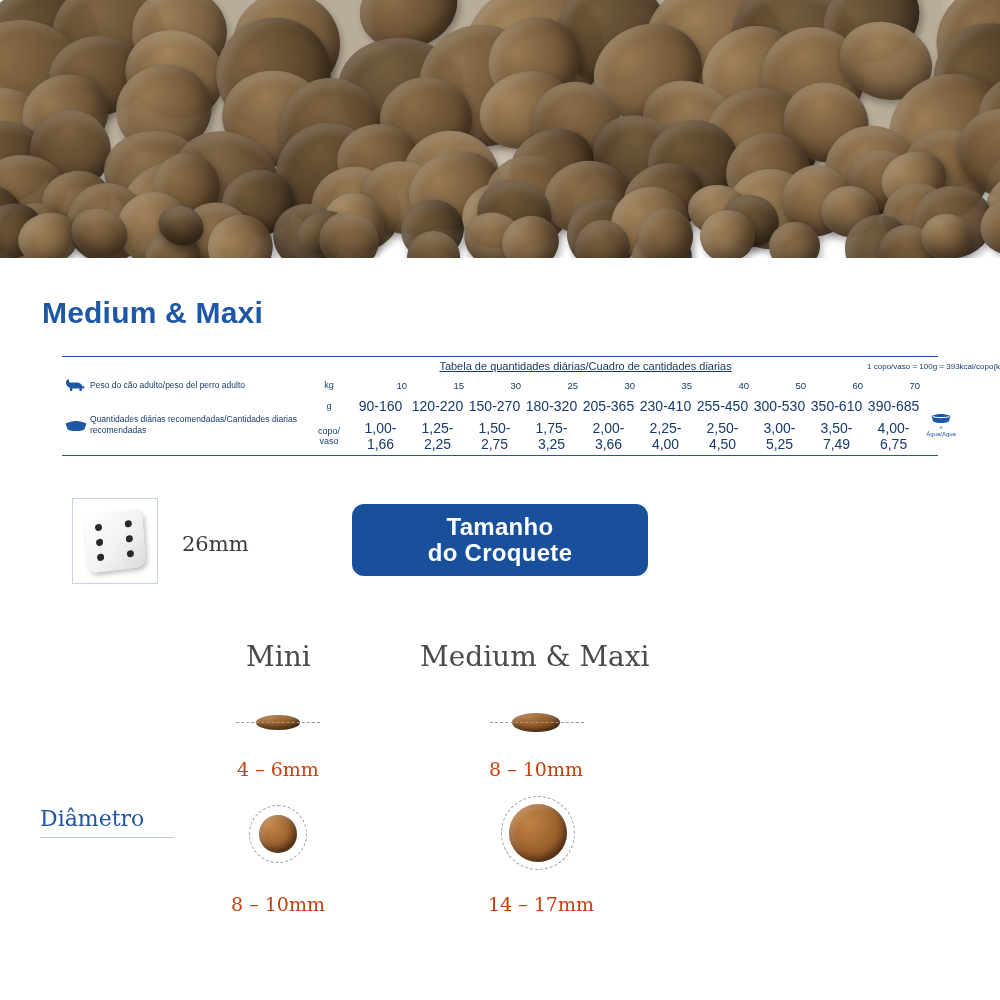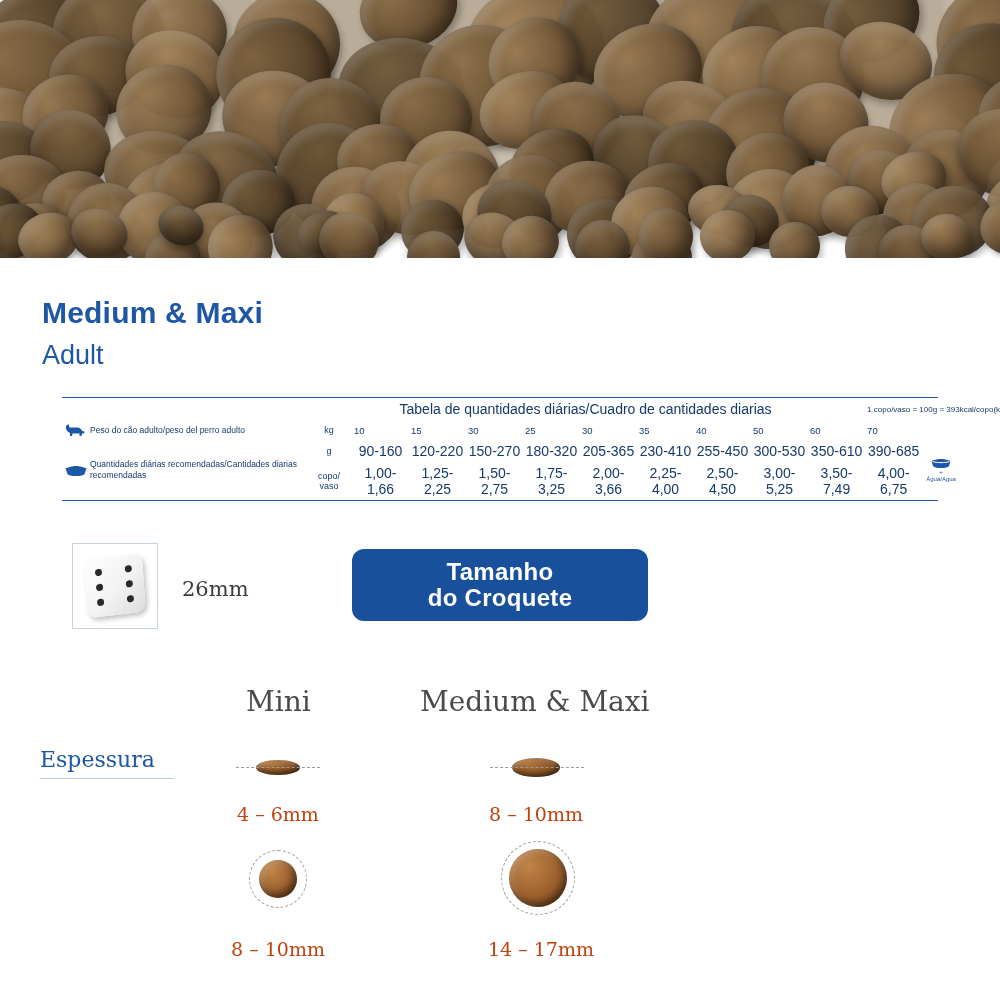--- a/index.html
+++ b/index.html
@@ -82,21 +82,22 @@
   }
   table.feed td, table.feed th {
     border: 0;
     padding: 3px 2px;
     font-weight: normal;
     vertical-align: middle;
   }
   .cap-row td { padding-top: 5px; padding-bottom: 4px; }
   .cap-center {
     text-align: center;
-    font-size: 14px;
+    font-size: 11px;
+    text-decoration: underline;
   }
   .cap-right {
     text-align: center;
     font-size: 8px;
     border-left: 1px solid #9db7d6;
   }
   .rowline td { border-top: 1px solid #9db7d6; }
   .lbl {
     text-align: left;
     padding-left: 8px;
@@ -104,21 +105,21 @@
     line-height: 1.25;
   }
   .unit {
     text-align: center;
     font-weight: bold;
     font-size: 9px;
     border-left: 1px solid #9db7d6;
     border-right: 1px solid #9db7d6;
   }
   .hdrnum {
-    text-align: left;
+    text-align: right;
     font-weight: bold;
     font-size: 9.5px;
   }
   .num { text-align: center; font-size: 14px; }
   .wcell {
     text-align: center;
     border-left: 1px solid #9db7d6;
     font-size: 6px;
     line-height: 1.1;
     color: #1d57a5;
@@ -340,21 +341,20 @@
       <div class="kib" style="width: 51.1432px; height: 45.8665px; left: 921.003px; top: 213.825px; background: radial-gradient(circle at 36% 30%, rgb(154, 124, 85) 0%, rgb(116, 89, 58) 52%, rgb(78, 58, 37) 100%); transform: rotate(4.7deg); opacity: 0.99; z-index: 7;"></div>
       <div class="kib" style="width: 55.4536px; height: 45.4929px; left: 1006.12px; top: 223.982px; background: radial-gradient(circle at 36% 30%, rgb(140, 111, 74) 0%, rgb(106, 81, 52) 52%, rgb(72, 52, 33) 100%); transform: rotate(-21.7deg); opacity: 0.95; z-index: 7;"></div>
     </div>
   <div class="hero-left-fade"></div>
   <div class="hero-right-fade"></div>
   <div class="hero-fade"></div>
 </div>
 
 <div class="titles">
   <h1 class="title-main">Medium &amp; Maxi</h1>
-  <div class="title-sub">Adult</div>
 </div>
 
 <div class="table-wrap">
   <table class="feed">
     <colgroup>
       <col style="width:26px">
       <col style="width:218px">
       <col style="width:46px">
       <col style="width:57px">
         <col style="width:57px">
@@ -463,30 +463,30 @@
   <div class="banner">
     <div class="l1">Tamanho</div>
     <div class="l2">do Croquete</div>
   </div>
 </div>
 
 <div class="compare">
   <div class="col-head mini">Mini</div>
   <div class="col-head medium">Medium &amp; Maxi</div>
 
-  <div class="row-label esp">Espessura</div>
 
   <div class="thick-kibble" style="left:256px; top:75px; width:44px; height:15px;"></div>
   <div class="dash-h" style="left:236px; top:82px; width:84px;"></div>
   <div class="meas" style="left:218px; top:118px; width:120px;">4 – 6mm</div>
 
   <div class="thick-kibble" style="left:512px; top:73px; width:48px; height:19px;"></div>
   <div class="dash-h" style="left:490px; top:82px; width:94px;"></div>
   <div class="meas" style="left:476px; top:118px; width:120px;">8 – 10mm</div>
 
+  <div class="row-label dia">Diâmetro</div>
 
   <div class="dash-circle" style="left:249px; top:165px; width:58px; height:58px;"></div>
   <div class="round-kibble" style="left:259px; top:175px; width:38px; height:38px;"></div>
   <div class="meas" style="left:218px; top:253px; width:120px;">8 – 10mm</div>
 
   <div class="dash-circle" style="left:501px; top:156px; width:74px; height:74px;"></div>
   <div class="round-kibble" style="left:509px; top:164px; width:58px; height:58px;"></div>
   <div class="meas" style="left:476px; top:253px; width:130px;">14 – 17mm</div>
 </div>
 

